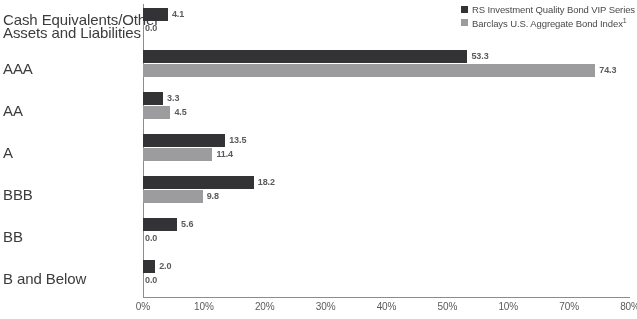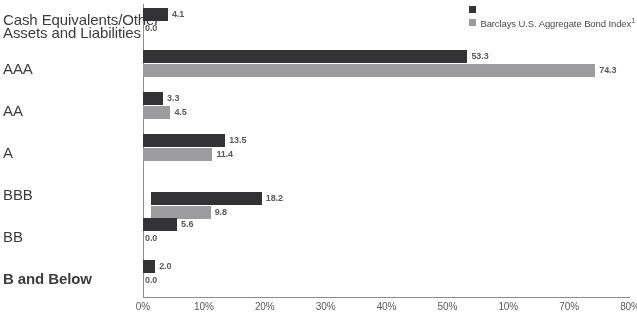--- a/index.html
+++ b/index.html
@@ -136,36 +136,37 @@
   }
 </style>
 </head>
 <body>
 
 <div id="chart-root">
 
   <div class="legend">
     <div class="legend-row">
       <span class="legend-swatch" style="background: rgb(51, 51, 54);"></span>
+      <span class="legend-label">RS Investment Quality Bond VIP Series</span>
     </div>
     <div class="legend-row">
       <span class="legend-swatch" style="background: rgb(156, 156, 158);"></span>
       <span class="legend-label"><span>Barclays U.S. Aggregate Bond Index</span><sup>1</sup></span>
     </div>
   </div>
 
   <div id="cat-labels">
       <div class="cat-label" style="top: 13px;">Cash Equivalents/Other
 Assets and Liabilities</div>
       <div class="cat-label" style="top: 62px;">AAA</div>
       <div class="cat-label" style="top: 104px;">AA</div>
       <div class="cat-label" style="top: 146px;">A</div>
       <div class="cat-label" style="top: 188px;">BBB</div>
       <div class="cat-label" style="top: 230px;">BB</div>
-      <div class="cat-label" style="top: 272px; font-weight: bold;">B and Below</div>
+      <div class="cat-label" style="top: 272px;">B and Below</div>
     </div>
 
   <div class="plot">
     <div class="axis-line-y"></div>
     <div class="axis-line-x"></div>
     <div id="bar-groups">
         <div class="cat-group" style="top: 8px;">
           <div class="bar-line">
             <div class="bar" style="width: 24.9587px; background: rgb(51, 51, 54);"></div>
             <span class="bar-value">4.1</span>
@@ -198,21 +199,21 @@
         <div class="cat-group" style="top: 134px;">
           <div class="bar-line">
             <div class="bar" style="width: 82.1813px; background: rgb(51, 51, 54);"></div>
             <span class="bar-value">13.5</span>
           </div>
           <div class="bar-line">
             <div class="bar" style="width: 69.3975px; background: rgb(156, 156, 158);"></div>
             <span class="bar-value">11.4</span>
           </div>
         </div>
-        <div class="cat-group" style="top: 192px; padding-left: 8px;">
+        <div class="cat-group" style="top: 176px;">
           <div class="bar-line">
             <div class="bar" style="width: 110.793px; background: rgb(51, 51, 54);"></div>
             <span class="bar-value">18.2</span>
           </div>
           <div class="bar-line">
             <div class="bar" style="width: 59.6575px; background: rgb(156, 156, 158);"></div>
             <span class="bar-value">9.8</span>
           </div>
         </div>
         <div class="cat-group" style="top: 218px;">

